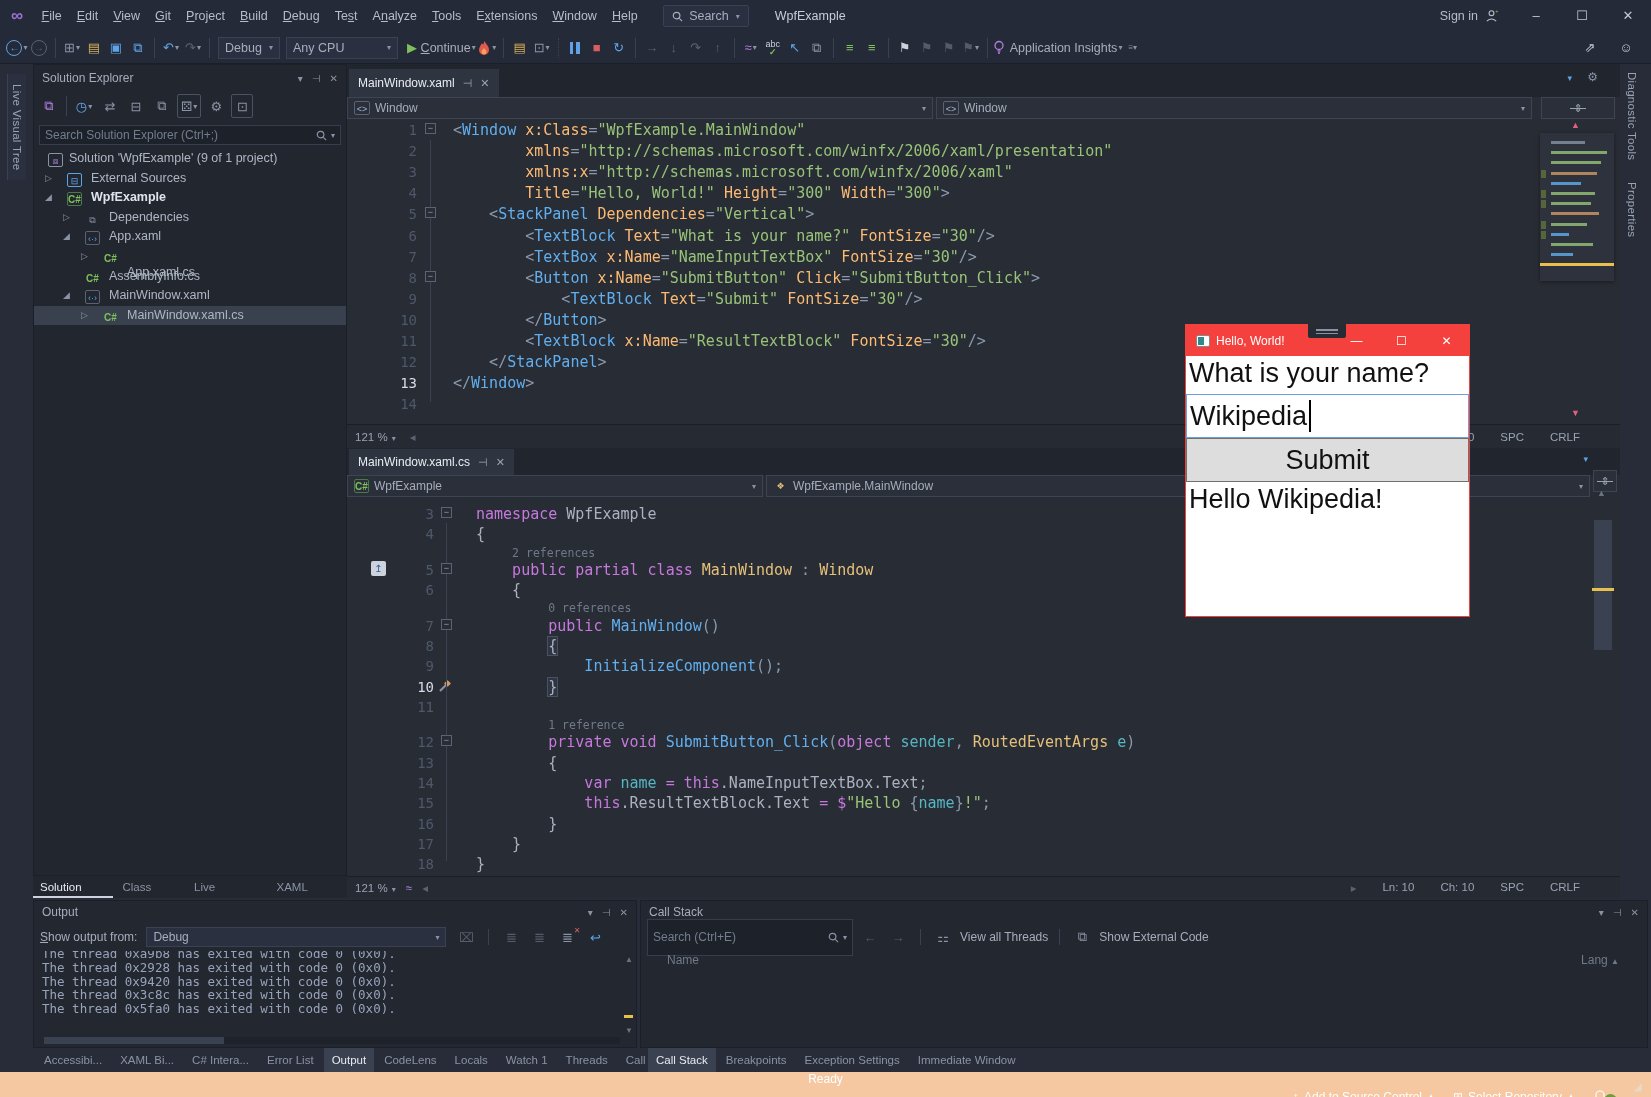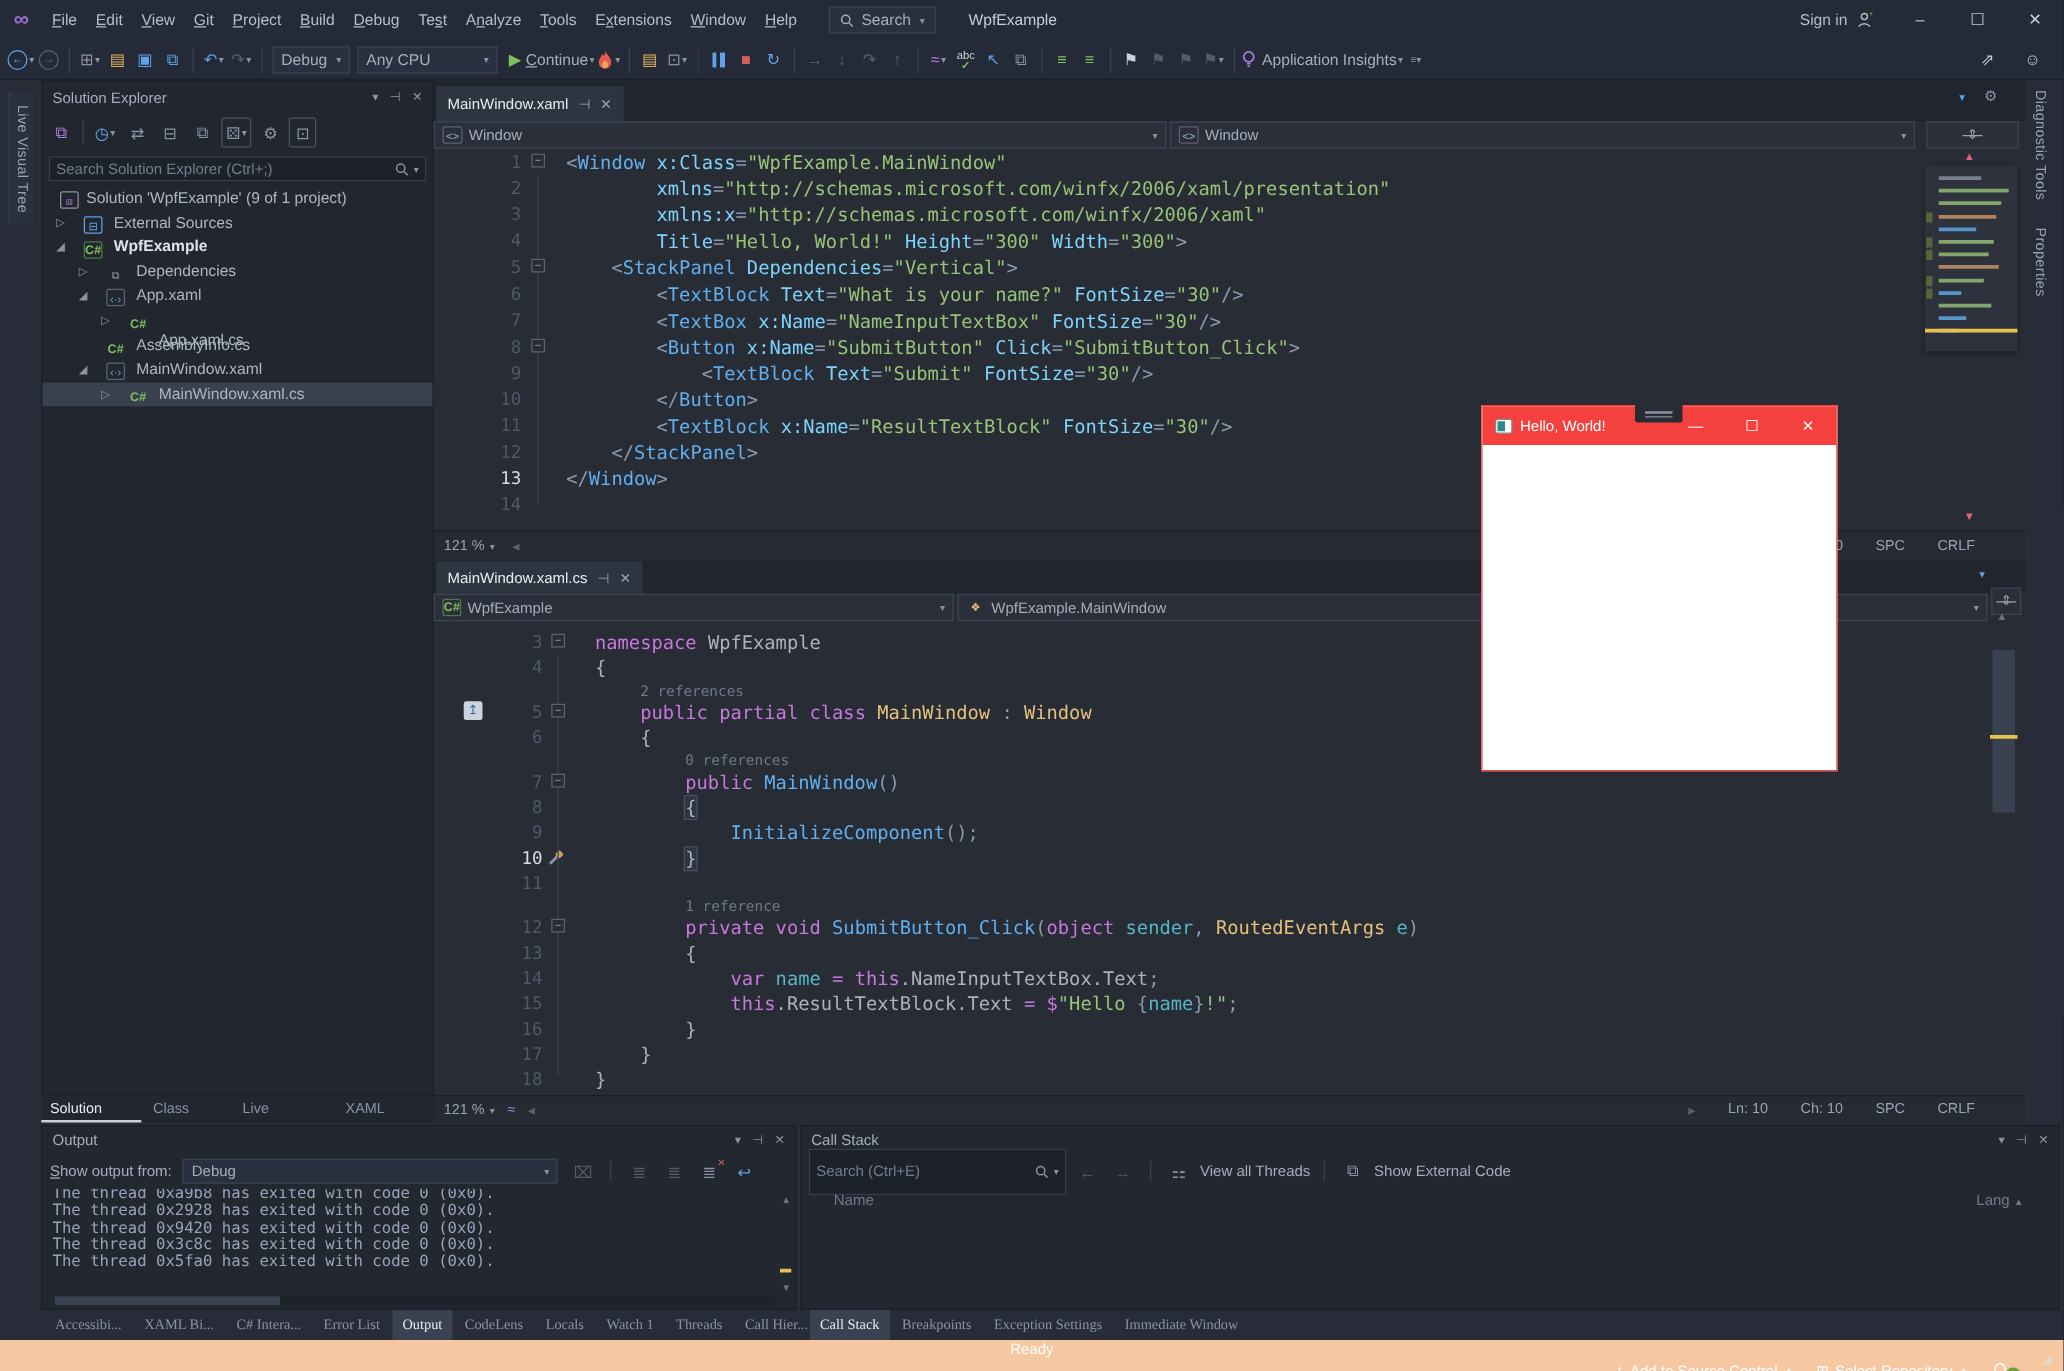--- a/index.html
+++ b/index.html
@@ -52,39 +52,39 @@
   .etab .pin,.etab .x{color:#9aa3b2;font-size:11px;}
   .crumbrow{position:absolute;left:0;width:100%;display:flex;}
   .crumb{display:flex;align-items:center;gap:5px;border:1px solid #3d4453;background:#2a2f39;color:#a5adbc;font-size:12px;padding:0 6px;}
   .crumb .caret{margin-left:auto;}
   .code,.codelens{position:absolute;white-space:pre;font-family:"DejaVu Sans Mono",monospace;}
   .code{font-size:15px;line-height:1;}
   .codelens{font-size:11.5px;color:#6f7989;text-align:center;}
   .lnum{position:absolute;text-align:right;font-family:"DejaVu Sans Mono",monospace;font-size:14px;color:#4f586a;}
   .lnum.cur{color:#d7dde8;}
   .fold{position:absolute;width:11px;height:11px;border:1px solid #5a6274;color:#9aa3b2;font-size:9px;line-height:9px;text-align:center;background:#282c34;z-index:3;}
-  .tk-tag{color:#61afef}.tk-attr{color:#7dd3fc}.tk-str{color:#98c379}.tk-pun{color:#8b99ad}
+  .tk-tag{color:#61afef}.tk-attr{color:#fdba74}.tk-str{color:#98c379}.tk-pun{color:#8b99ad}
   .tk-kw{color:#c678dd}.tk-typ{color:#e5c07b}.tk-mth{color:#61afef}.tk-var{color:#56b6c2}
   .tk-mem{color:#abb2bf}.tk-pln{color:#abb2bf}.tk-op{color:#c678dd}
   .tk-bpun{color:#abb2bf;outline:1px solid #4a5162;background:#2f3542;}
   .ebar{position:absolute;left:0;width:100%;background:#252a33;border-top:1px solid #1a1e26;color:#9aa3b2;font-size:11.5px;display:flex;align-items:center;}
   .ebar .right{margin-left:auto;display:flex;gap:26px;padding-right:40px;}
   .guide{position:absolute;width:1px;background:#3a4150;}
   .minimap{position:absolute;background:#2d323c;box-shadow:0 1px 4px rgba(0,0,0,.4);}
   .scrollthumb{position:absolute;background:#3a4150;}
   .pink{color:#e0607e;font-size:9px;position:absolute;}
   .splitbtn{position:absolute;background:#2a2f39;border:1px solid #3d4453;display:flex;align-items:center;justify-content:center;color:#9aa3b2;}
   .split-ic{position:relative;width:16px;text-align:center;font-size:11px;line-height:14px;}
   .split-ic:before{content:"";position:absolute;left:0;right:0;top:7px;border-top:1px solid #9aa3b2;}
   
   .bpanel{position:absolute;top:900px;height:148px;background:#23272f;border:1px solid #1b1f27;}
   .bp-toolrow{display:flex;align-items:center;gap:6px;font-size:12px;color:#a5adbc;}
   .mono-line{position:absolute;font-family:"DejaVu Sans Mono",monospace;font-size:12.5px;color:#98a3bb;white-space:pre;}
   .btabs{position:absolute;top:1048px;height:24px;display:flex;gap:2px;font-size:11.5px;align-items:stretch;}
-  .btab{padding:0 8px;line-height:24px;color:#8a93a5;font-family:Liberation Serif, serif;}
+  .btab{padding:0 8px;line-height:24px;color:#8a93a5;}
   .btab.active{background:#3a4150;color:#e8ebf0;}
   
   .statusbar{position:absolute;left:0;top:1072px;width:1651px;height:25px;background:#f6c8a2;color:#ffffff;display:flex;align-items:center;font-size:12px;flex-direction:column;}
   .sb-right{margin-left:auto;display:flex;align-items:center;gap:18px;padding-right:34px;}
   .sb-item{display:flex;align-items:center;gap:5px;}
   .badge{display:inline-block;background:#6a9f3e;color:#fff;border-radius:50%;width:13px;height:13px;line-height:13px;font-size:9px;text-align:center;}
   
   .wpf{position:absolute;left:1185px;top:324px;width:285px;height:293px;background:#fff;border:1px solid #f5413e;z-index:50;font-family:"Liberation Sans",sans-serif;}
   .wpf-title{position:absolute;left:0;top:0;width:100%;height:31px;background:#f5413e;color:#fff;display:flex;align-items:center;font-size:12px;}
   .wpf-btn{width:45px;text-align:center;color:#fff;font-size:12px;}
@@ -606,19 +606,30 @@
       <span class="mini-ic" style="width:14px;height:12px;background:#fff;margin:0 6px 0 10px;border:1px solid #888">
           <span style="display:block;width:6px;height:8px;background:#2e8b8b;margin:1px 0 0 1px"></span>
         </span>
       <span>Hello, World!</span>
       <span style="margin-left:auto;display:flex">
         <span class="wpf-btn">—</span>
         <span class="wpf-btn">☐</span>
         <span class="wpf-btn">✕</span>
       </span>
     </div>
+    <div class="wpf-body">
+      <div style="position:absolute;left:3px;top:2px;white-space:nowrap">What is your name?</div>
+      <div style="position:absolute;left:0;top:38px;width:283px;height:44px;border:1px solid #6da2d8;background:#fff;display:flex;align-items:center">
+        <span style="padding-left:3px">Wikipedia</span>
+        <span style="display:inline-block;width:1.5px;height:32px;background:#000;margin-left:2px"></span>
+      </div>
+      <div style="position:absolute;left:0;top:82px;width:283px;height:44px;border:1px solid #707070;background:#dddddd;display:flex;align-items:center;justify-content:center">
+        <span>Submit</span>
+      </div>
+      <div style="position:absolute;left:3px;top:128px;white-space:nowrap">Hello Wikipedia!</div>
+    </div>
   </div>
   <div class="dbg-handle">
       <i></i>
       <i></i>
     </div>
 
 </div>
 
 </body></html>

